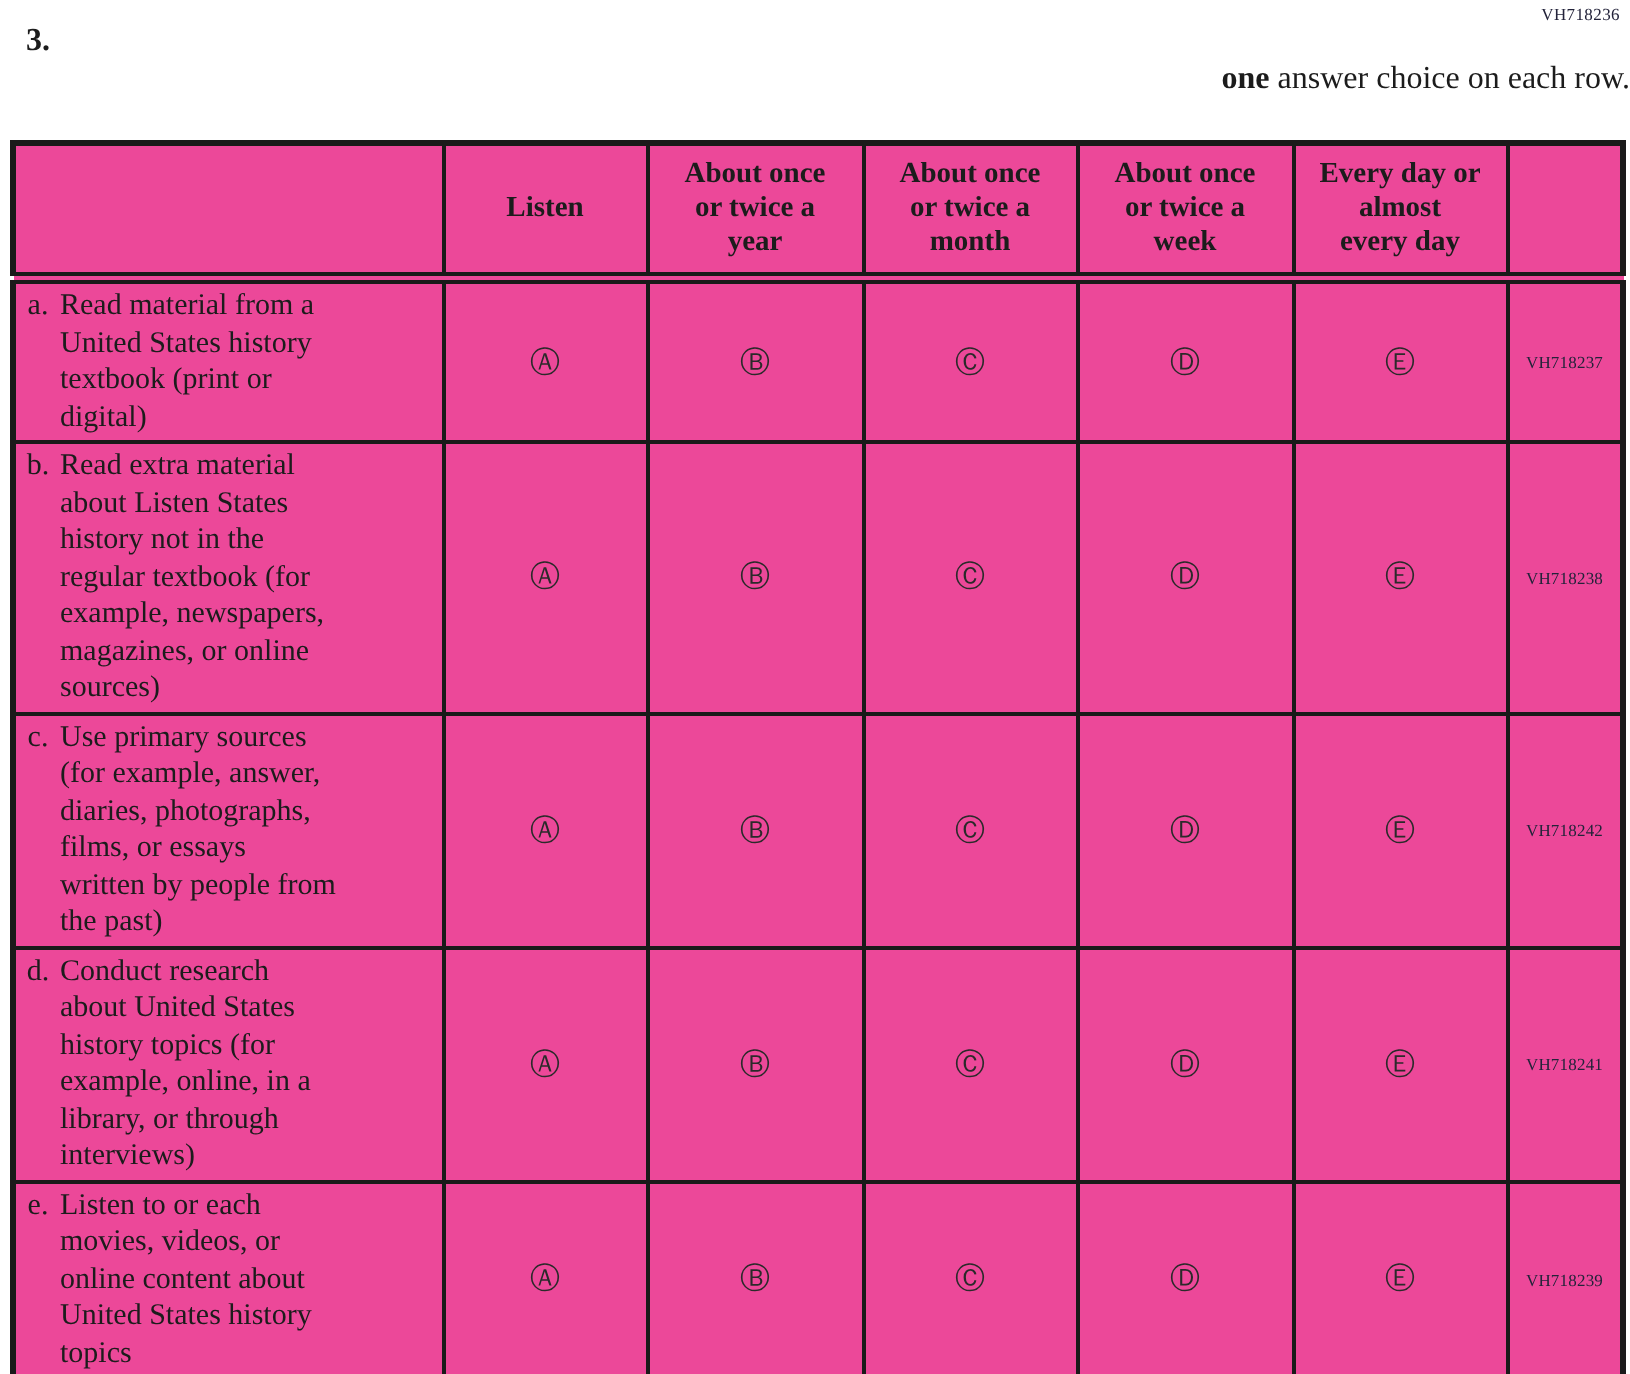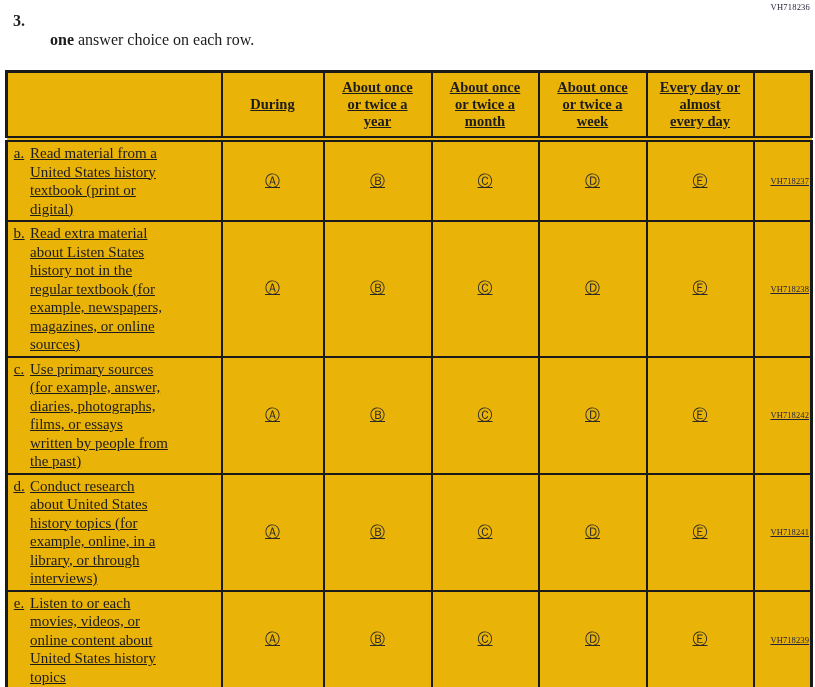--- a/index.html
+++ b/index.html
@@ -22,33 +22,32 @@
     margin: 11px 0 0 13px;
     font-size: 16px;
     line-height: 19px;
   }
   .q-line1 { display: flex; }
   .q-number {
     width: 24px;
     flex: 0 0 24px;
     font-weight: 600;
   }
-  .q-line2 { padding-left: 37px; }
+  .q-line2 { padding-left: 37px; text-align: right; }
   .q-line2 b { font-weight: 700; }
   table.matrix {
     border-collapse: collapse;
     table-layout: fixed;
     width: 805px;
     margin: 21px 0 0 5px;
     border: 3px solid #1a1a1a;
   }
   table.matrix th, table.matrix td {
     border: 2px solid #1a1a1a;
-    background: #eab308;
-    text-decoration: underline;
+    background: #ec4899;
   }
   table.matrix thead th {
     border-bottom: 6px double #1a1a1a;
     font-size: 14.5px;
     font-weight: 700;
     line-height: 17px;
     text-align: center;
     vertical-align: middle;
     white-space: pre-line;
     padding: 6px 2px;
@@ -70,21 +69,21 @@
   .activity-text { white-space: pre-line; }
   td.option-cell {
     text-align: center;
     vertical-align: middle;
     font-family: "DejaVu Sans", sans-serif;
     font-size: 15px;
     color: #2a2a2a;
     cursor: pointer;
   }
   td.code-cell {
-    text-align: right;
+    text-align: center;
     vertical-align: middle;
     font-size: 8.5px;
     color: #23233a;
     padding: 0 1px;
     letter-spacing: 0.1px;
   }
 </style>
 </head>
 <body>
 
@@ -103,21 +102,21 @@
       <col style="width:102px">
       <col style="width:108px">
     <col style="width:107px">
       <col style="width:108px">
       <col style="width:107px">
     <col style="width:58px">
   </colgroup>
   <thead>
     <tr>
       <th></th>
-      <th>During</th>
+      <th>Listen</th>
       <th>About once
 or twice a
 year</th>
       <th>About once
 or twice a
 month</th>
       <th>About once
 or twice a
 week</th>
       <th>Every day or

